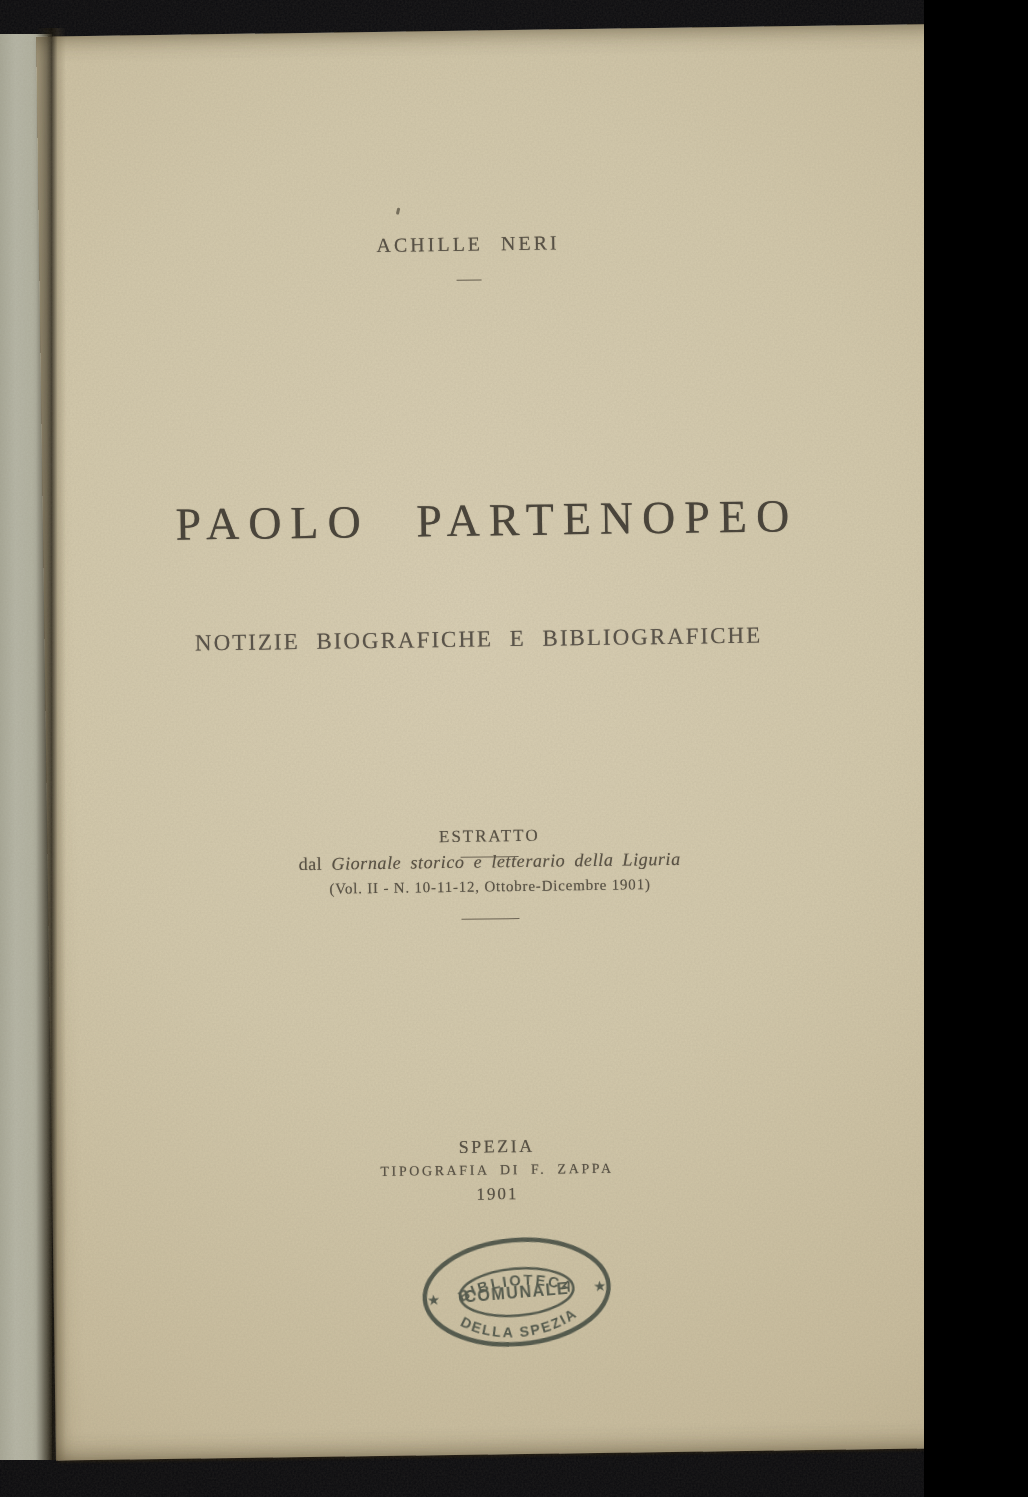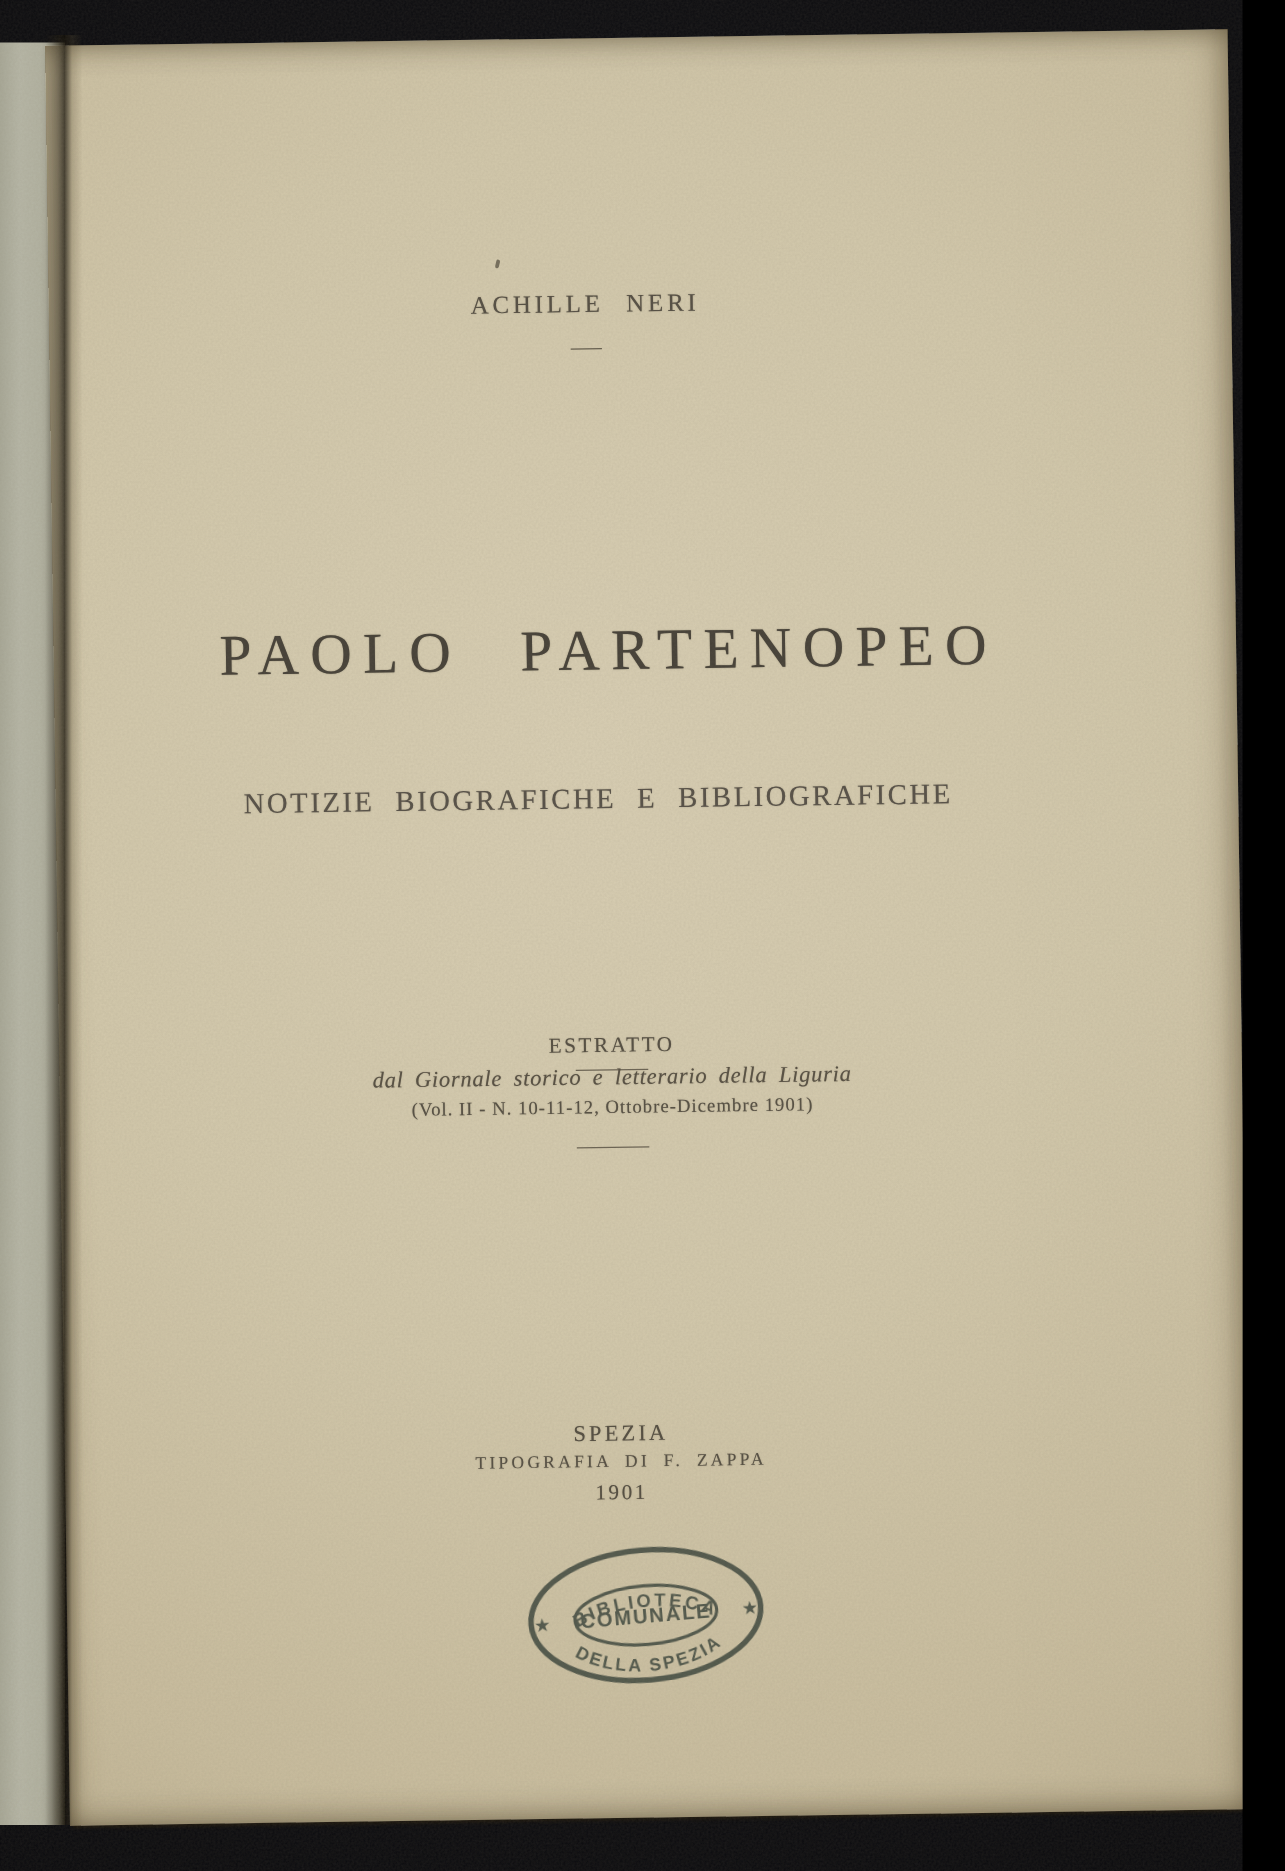--- a/index.html
+++ b/index.html
@@ -1,18 +1,18 @@
 <!DOCTYPE html>
 <html><head>
 <meta charset="utf-8">
 <style>
   html, body { margin: 0; padding: 0; background: #000; }
   .scan {
     position: relative;
-    width: 994px;
+    width: 924px;
     height: 1497px;
     overflow: hidden;
     background: radial-gradient(140% 120% at 50% 45%, #101014 0%, #0a0a0d 60%, #060608 100%);
     font-family: "Liberation Serif", "DejaVu Serif", serif;
   }
   
   .flyleaf {
     position: absolute;
     left: 0; top: 34px;
     width: 52px; height: 1426px;
@@ -115,21 +115,21 @@
     color: #544e42;
   }
   .source {
     top: 822px;
     transform: translateX(-31px);
     font-size: 18px;
     letter-spacing: 0.6px;
     word-spacing: 4px;
     color: #564f42;
   }
-  .source .prefix { font-style: italic; }
+  .source .prefix { }
   .source .journal { font-style: italic; }
   .issue {
     top: 849px;
     transform: translateX(-31px);
     font-size: 15px;
     letter-spacing: 0.8px;
     color: #554f43;
   }
   .city {
     top: 1107px;

